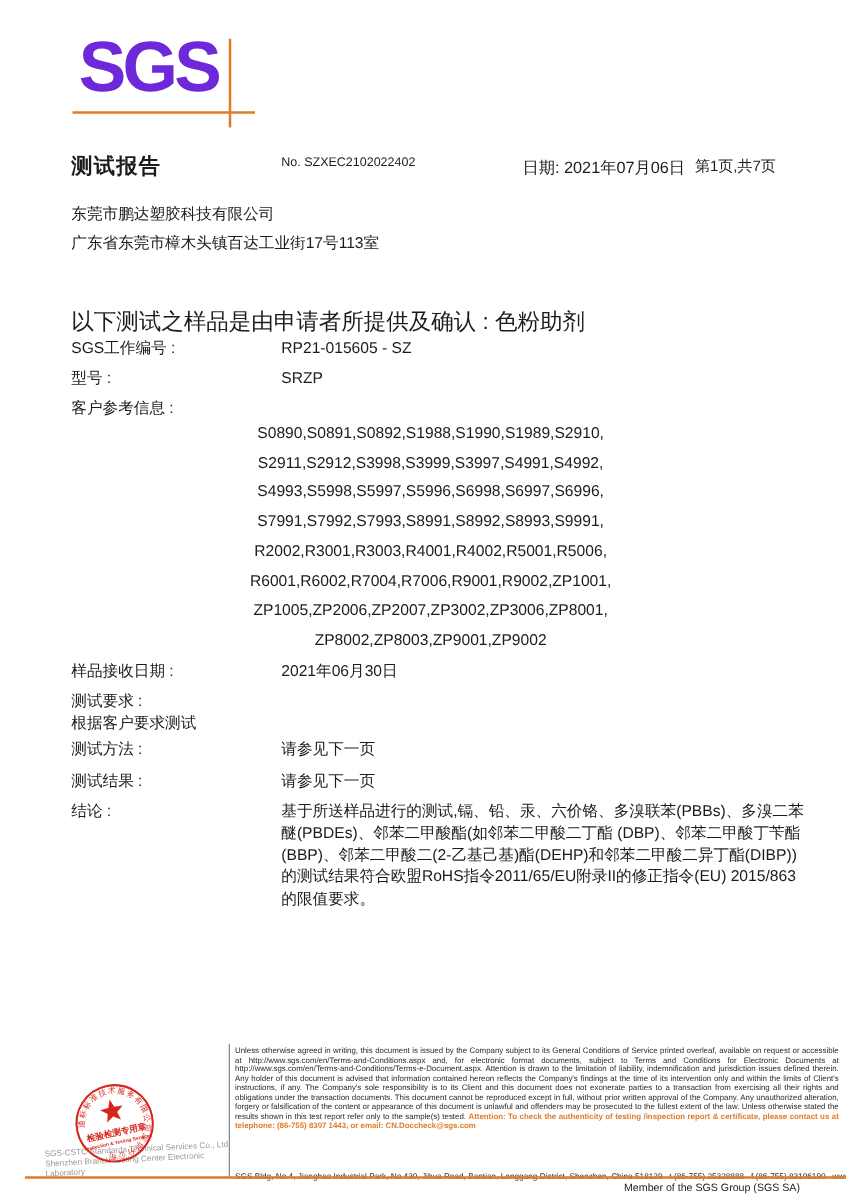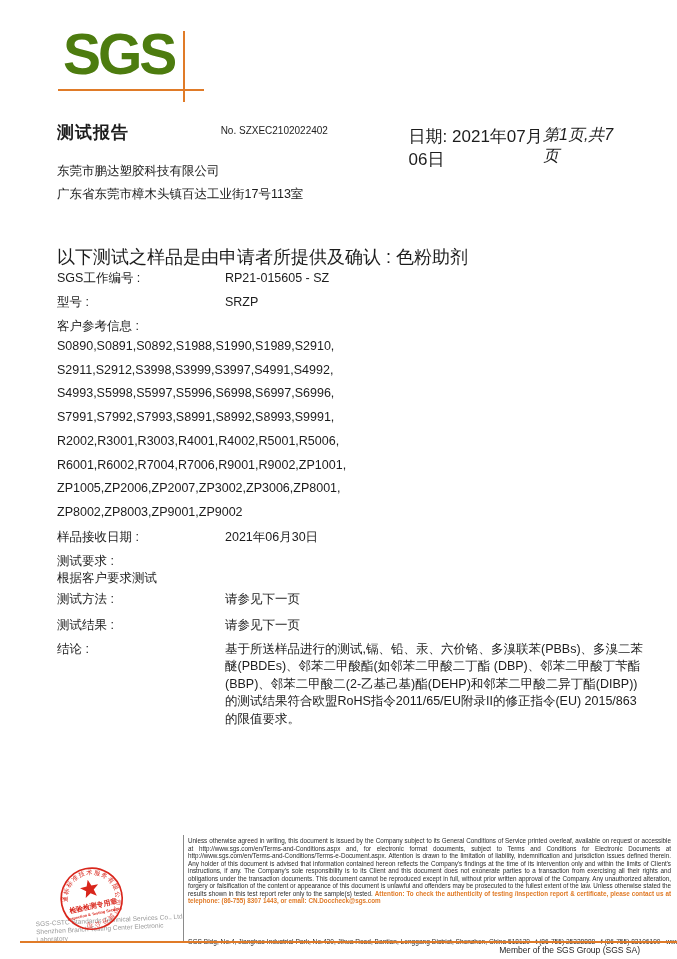--- a/index.html
+++ b/index.html
@@ -3,39 +3,39 @@
 <meta charset="utf-8">
 <style>
   html,body{margin:0;padding:0;background:#ffffff;}
   .page{
     position:relative;width:677px;height:959px;background:#fff;overflow:hidden;
     font-family:"Liberation Sans","DejaVu Sans",sans-serif;color:#1c1c1c;
   }
   
   .logo-text{
     position:absolute;left:63px;top:26px;font-size:57px;font-weight:800;
-    color:#4d7c0f;letter-spacing:-3px;line-height:1;
+    color:#6d28d9;letter-spacing:-3px;line-height:1;
   }
   .mark-h{position:absolute;left:58px;top:89px;width:146px;height:2px;background:#e07b28;}
   .mark-v{position:absolute;left:183px;top:31px;width:2px;height:71px;background:#e07b28;}
   
   .title-row{position:absolute;left:57px;top:121px;width:570px;display:flex;align-items:flex-start;}
   .doc-title{width:168px;font-size:17px;font-weight:700;letter-spacing:1px;}
   .doc-no{width:193px;font-size:10px;padding-top:4px;}
-  .doc-date{width:138px;font-size:17px;padding-top:4px;}
-  .doc-page{font-size:16px;padding-top:4px;font-style:italic;}
+  .doc-date{width:138px;font-size:13px;padding-top:4px;}
+  .doc-page{font-size:12px;padding-top:4px;}
   
   .applicant{position:absolute;left:57px;top:160px;font-size:12.5px;line-height:23px;}
   
   .intro{position:absolute;left:57px;top:245px;font-size:18px;}
   .info{position:absolute;left:57px;top:270px;width:575px;font-size:12.5px;}
   .row{display:flex;margin-bottom:7px;line-height:17px;}
   .row .lbl{width:168px;flex:none;}
   .row .val{flex:1;}
-  .ref-line{line-height:23.7px;}
+  .ref-line{line-height:23.7px;text-align:center;}
   .row.tight{margin-bottom:4px;flex-direction:column;}
   .row.gap{margin-top:9px;align-items:center;}
   .conclusion-row{margin-top:2px;}
   .conclusion-row .val{line-height:17.6px;width:420px;flex:none;}
   
   .footer{position:absolute;left:0;top:832px;width:677px;height:127px;font-weight:400;}
   .f-divider{position:absolute;left:183px;top:3px;width:1px;height:107px;background:#8a8a8a;}
   .legal{
     position:absolute;left:188px;top:5px;width:483px;
     font-size:6.3px;line-height:7.5px;text-align:justify;color:#2a2a2a;

